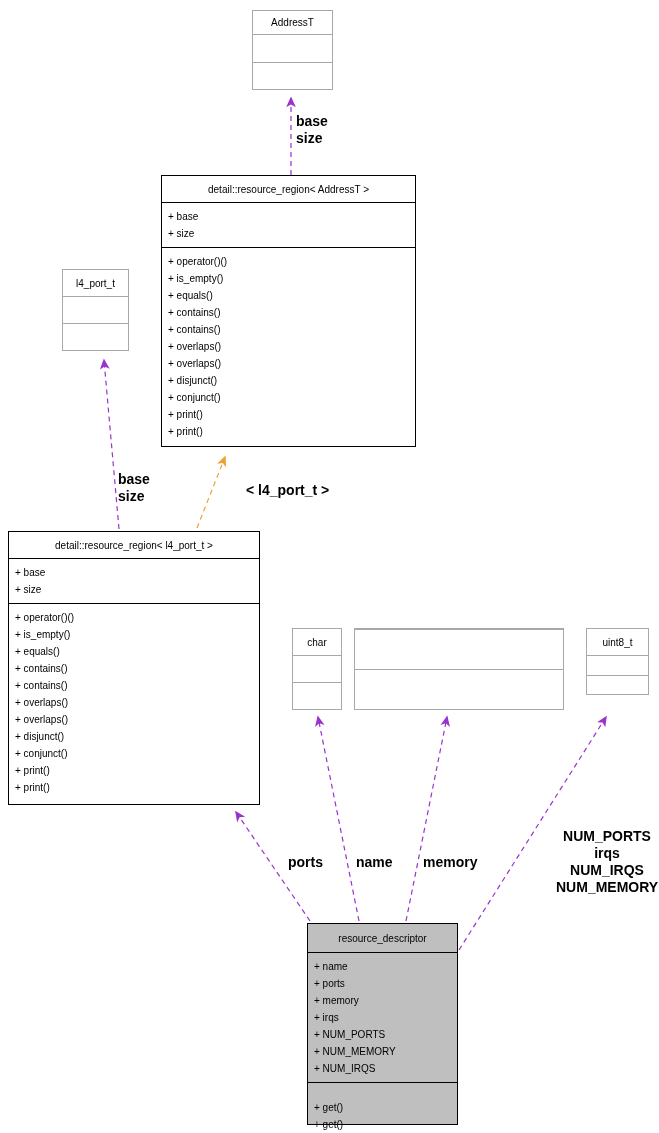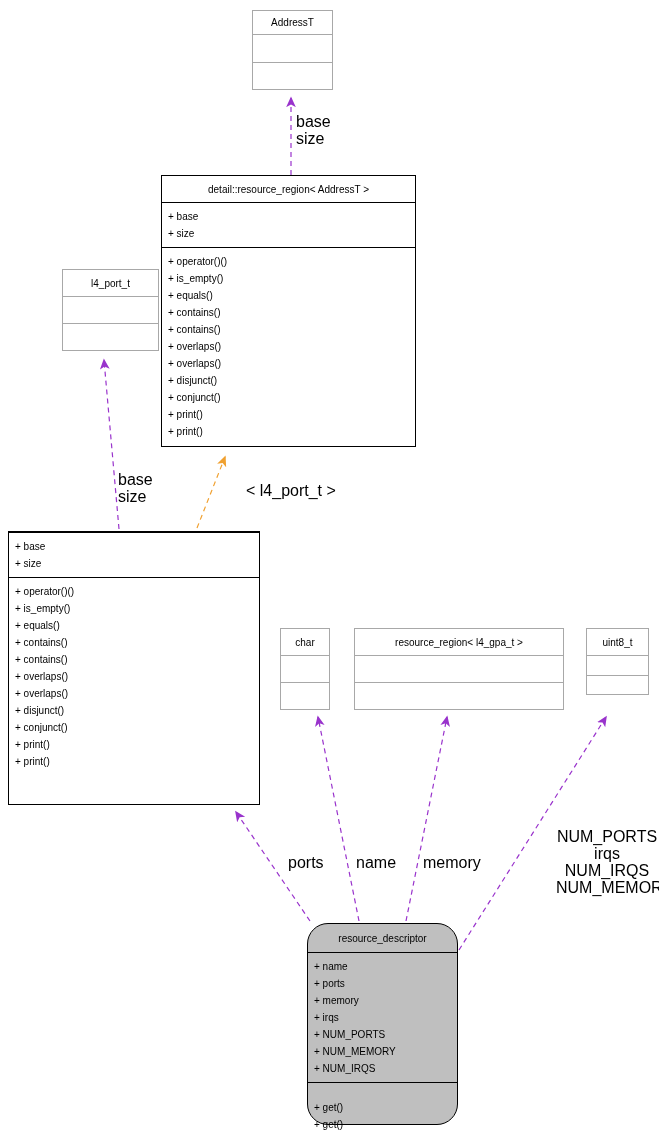--- a/index.html
+++ b/index.html
@@ -7,31 +7,31 @@
     position:relative;width:659px;height:1133px;background:#ffffff;
     font-family:"Liberation Sans",sans-serif;color:#000;overflow:hidden;
   }
   svg.edges{position:absolute;left:0;top:0;pointer-events:none;}
   .ubox{
     position:absolute;background:#fff;border:1px solid #000;
     display:flex;flex-direction:column;box-sizing:border-box;
     font-size:10px; --bc:#000;
   }
   .ubox.gray{border-color:#a8a8a8; --bc:#a8a8a8;}
-  .ubox.filled{background:#bfbfbf;border-radius:21px;}
+  .ubox.filled{background:#bfbfbf;}
   .utitle{
     height:26px;display:flex;align-items:center;justify-content:center;
     white-space:nowrap;overflow:hidden;flex:0 0 auto;
   }
   .usec{border-top:1px solid var(--bc);padding:5px 6px;flex:0 0 auto;box-sizing:border-box;}
   .usec.grow{flex:1 1 auto;}
   .usec.empty{flex:1 1 auto;padding:0;}
   .uline{height:17px;line-height:17px;white-space:nowrap;}
   .elabel{
-    position:absolute;font-size:16px;line-height:17px;white-space:nowrap;
+    position:absolute;font-size:14px;line-height:17px;white-space:nowrap;font-weight:bold;
   }
   .elabel.center{text-align:center;}
 </style>
 </head>
 <body>
 
 <div id="canvas">
 
   <svg class="edges" width="659" height="1133" viewBox="0 0 659 1133">
     <defs>
@@ -71,54 +71,54 @@
         <div class="uline">+ contains()</div>
         <div class="uline">+ overlaps()</div>
         <div class="uline">+ overlaps()</div>
         <div class="uline">+ disjunct()</div>
         <div class="uline">+ conjunct()</div>
         <div class="uline">+ print()</div>
         <div class="uline">+ print()</div>
       </div>
   </div>
 
-  <div class="ubox gray" style="left:62px;top:269px;width:97px;height:82px;">
+  <div class="ubox gray" style="left:62px;top:269px;width:67px;height:82px;">
     <div class="utitle">l4_port_t</div>
     <div class="usec empty"></div>
     <div class="usec empty"></div>
   </div>
 
   <div class="ubox" style="left:8px;top:531px;width:252px;height:274px;">
+    <div class="utitle">detail::resource_region&lt; l4_port_t &gt;</div>
     <div class="usec">
         <div class="uline">+ base</div>
         <div class="uline">+ size</div>
       </div>
     <div class="usec grow">
         <div class="uline">+ operator()()</div>
         <div class="uline">+ is_empty()</div>
         <div class="uline">+ equals()</div>
         <div class="uline">+ contains()</div>
         <div class="uline">+ contains()</div>
         <div class="uline">+ overlaps()</div>
         <div class="uline">+ overlaps()</div>
         <div class="uline">+ disjunct()</div>
         <div class="uline">+ conjunct()</div>
         <div class="uline">+ print()</div>
         <div class="uline">+ print()</div>
       </div>
   </div>
 
-  <div class="ubox gray" style="left:280px;top:628px;width:50px;height:82px;">
+  <div class="ubox gray" style="left:292px;top:628px;width:50px;height:82px;">
     <div class="utitle">char</div>
     <div class="usec empty"></div>
     <div class="usec empty"></div>
   </div>
 
   <div class="ubox gray" style="left:354px;top:628px;width:210px;height:82px;">
-    <div class="utitle">resource_region&lt; l4_gpa_t &gt;</div>
     <div class="usec empty"></div>
     <div class="usec empty"></div>
   </div>
 
   <div class="ubox gray" style="left:586px;top:628px;width:63px;height:67px;">
     <div class="utitle">uint8_t</div>
     <div class="usec empty"></div>
     <div class="usec empty"></div>
   </div>
 

